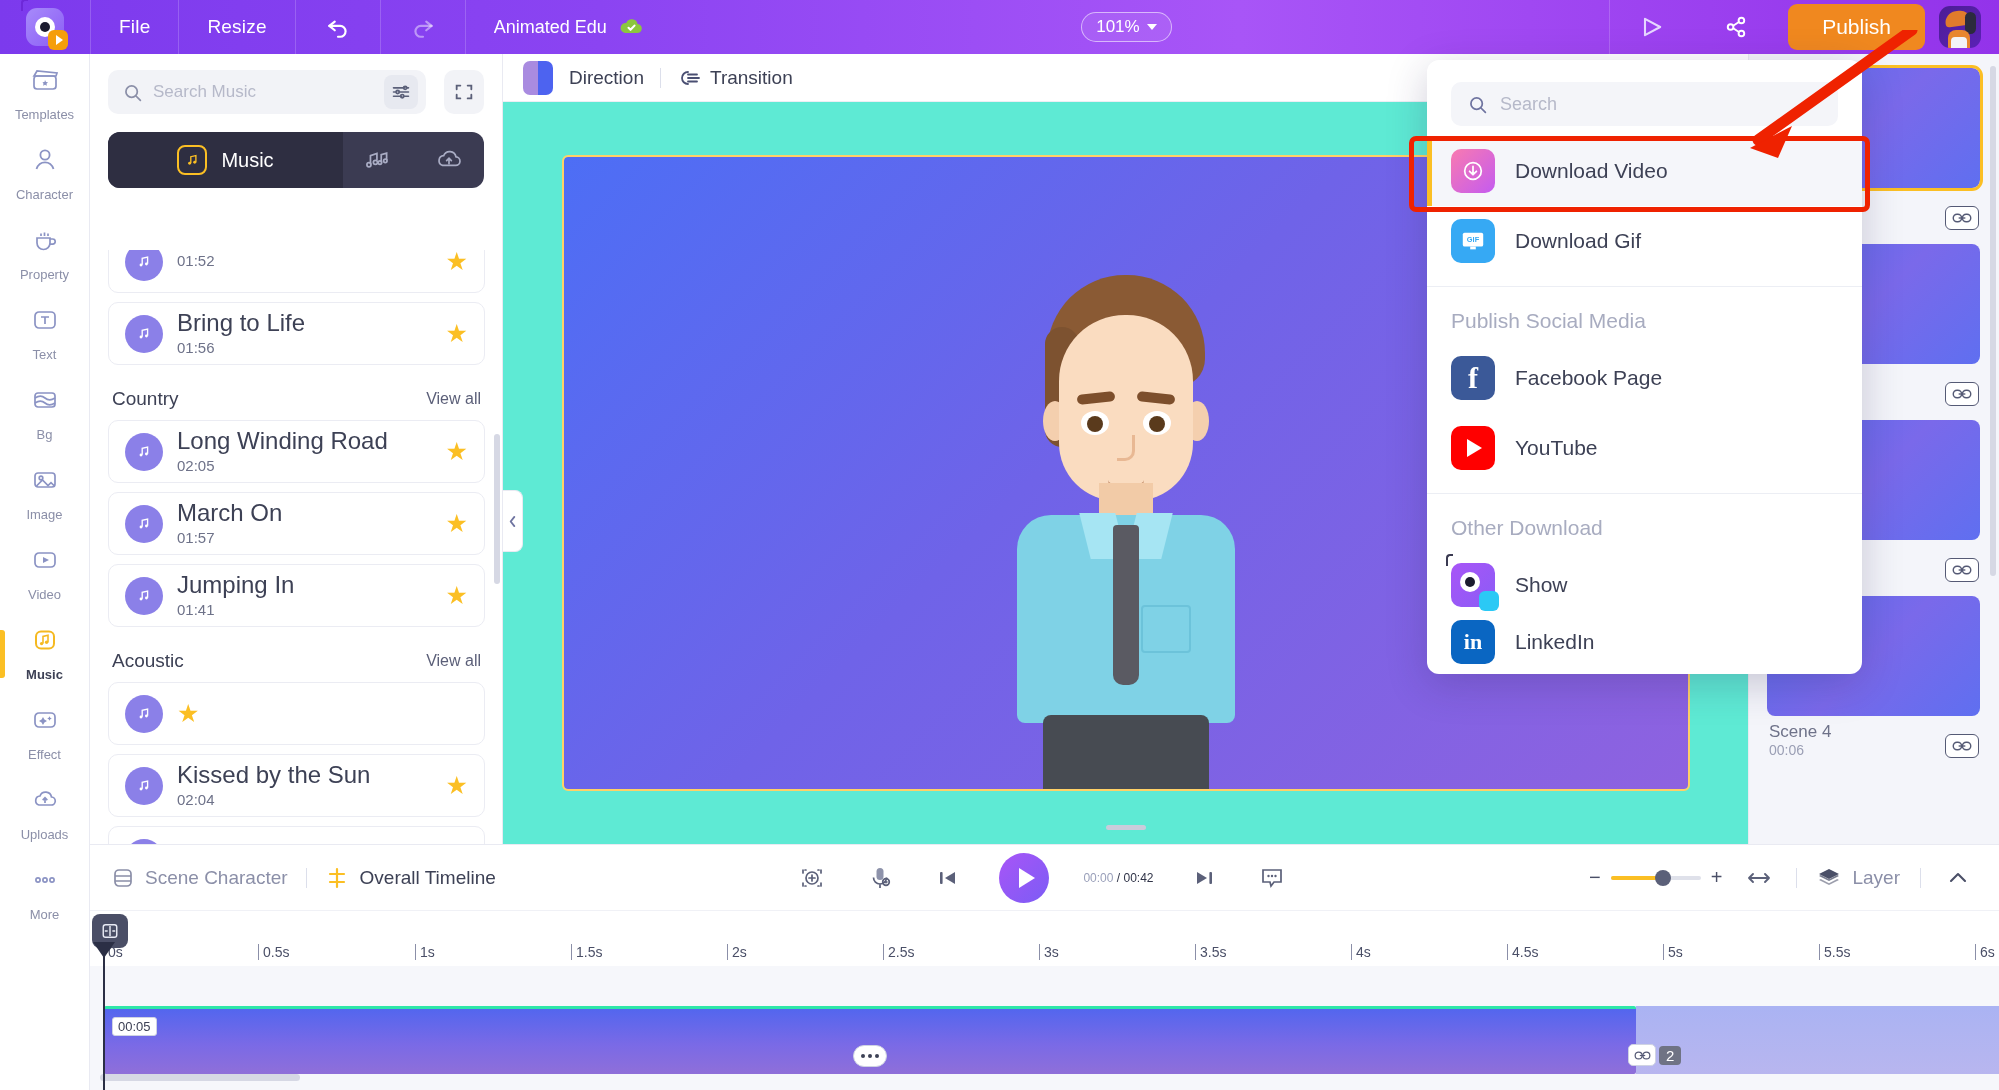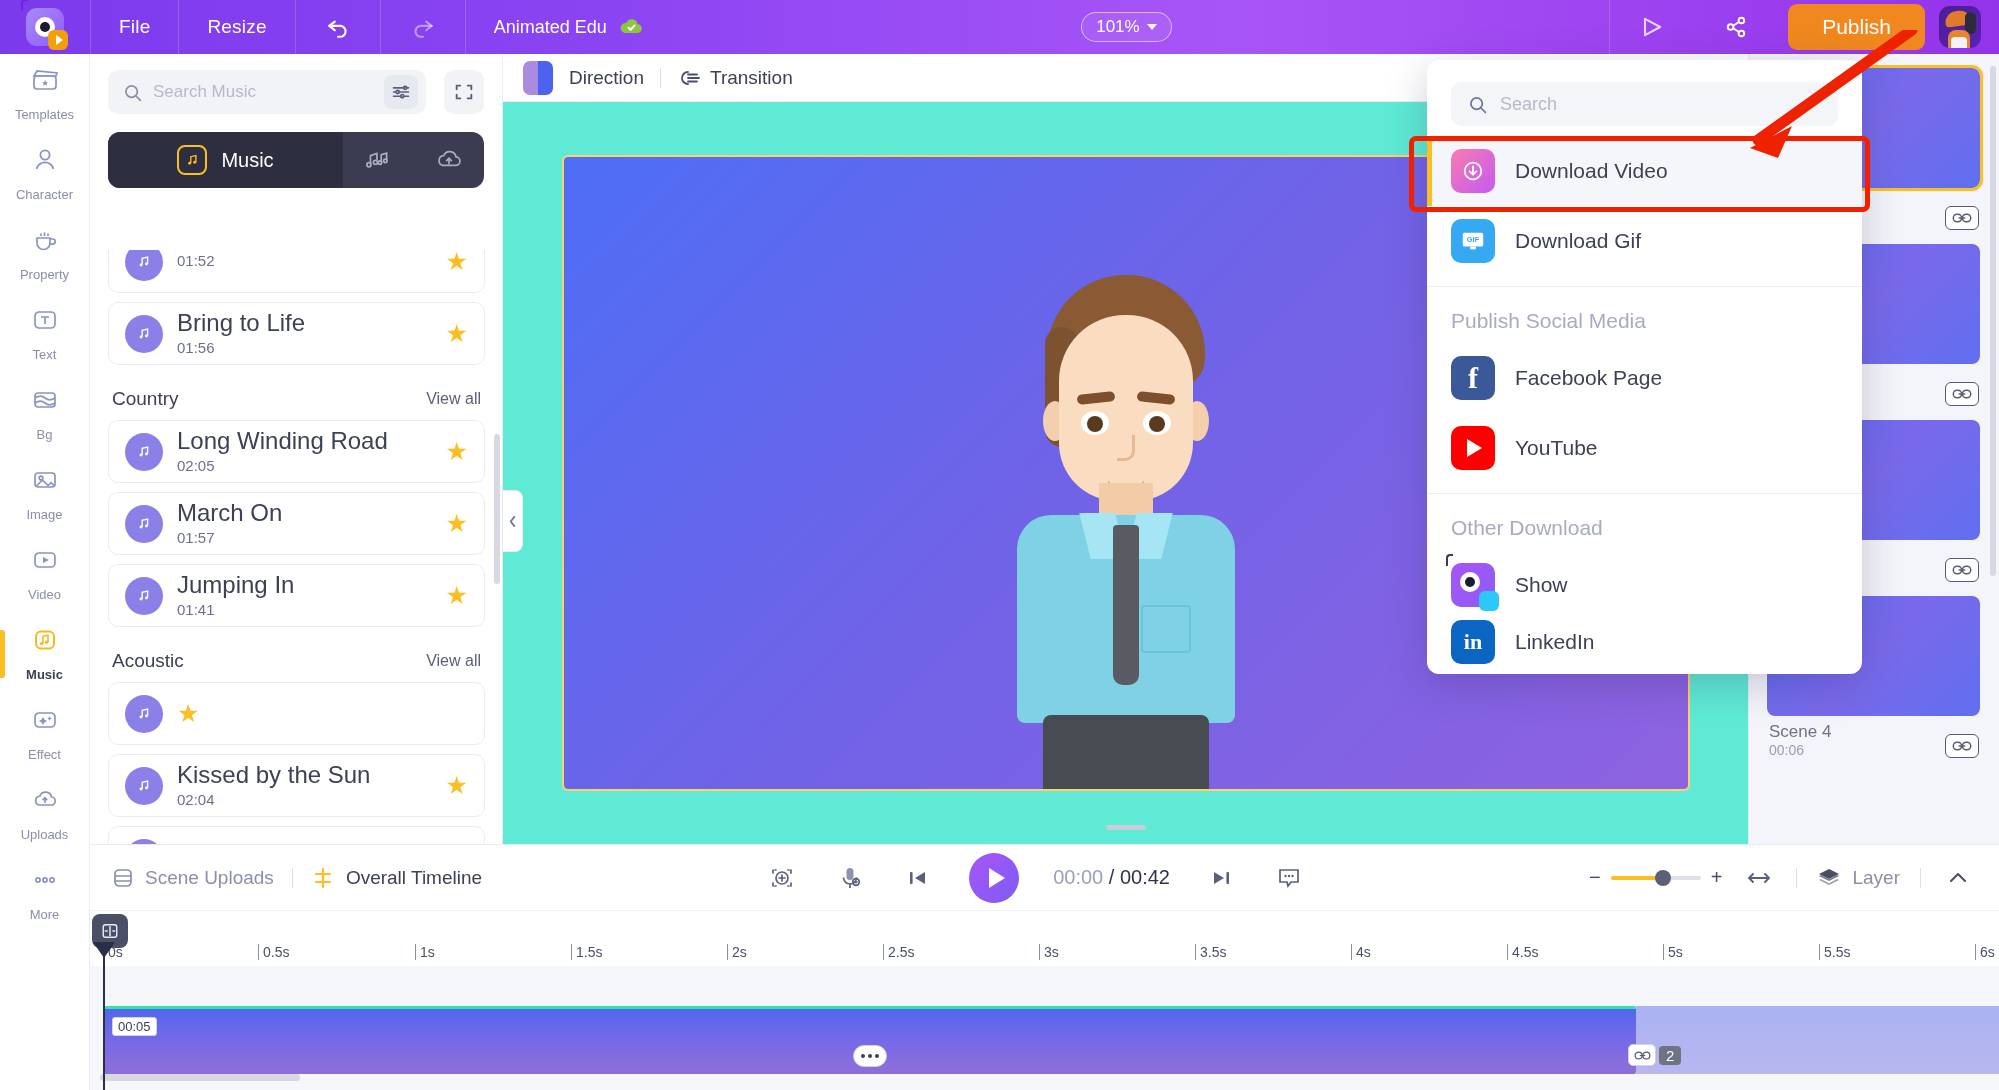--- a/index.html
+++ b/index.html
@@ -204,21 +204,21 @@
   .tl-item.off{ color:#8b8fa8; }
   .tl-item.on{ color:#3d4155; }
   .tl-center{ flex:1;display:flex;align-items:center;justify-content:center;gap:34px; }
   .ic-btn{ width:34px;height:34px;display:flex;align-items:center;justify-content:center;cursor:pointer;color:#5b6079; }
   .play-circle{
     width:50px;height:50px;border-radius:50%;
     background:linear-gradient(135deg,#a855f7,#7c5cf5);
     display:flex;align-items:center;justify-content:center;cursor:pointer;
   }
   .play-circle:after{content:"";border-left:16px solid #fff;border-top:10px solid transparent;border-bottom:10px solid transparent;margin-left:5px;}
-  .time-txt{ font-size:20px;color:#2f3347; }
+  .time-txt{ font-size:12px;color:#2f3347; }
   .time-txt .cur{ color:#9aa0ba; }
   .tl-right{ display:flex;align-items:center;gap:20px;padding-right:24px; }
   .zoom-slider{ display:flex;align-items:center;gap:10px; }
   .zs-track{ position:relative;width:90px;height:4px;border-radius:2px;background:#dfe1ea; }
   .zs-fill{ position:absolute;left:0;top:0;height:4px;width:50px;border-radius:2px;background:#fbbf24; }
   .zs-knob{ position:absolute;left:44px;top:-6px;width:16px;height:16px;border-radius:50%;background:#5b6079;cursor:pointer; }
   .zs-sign{ color:#4a4f67;font-size:20px;cursor:pointer; }
 
   .tl-ruler{
     position:absolute;left:90px;top:910px;width:1909px;height:56px;background:#fff;
@@ -781,21 +781,21 @@
     <div class="scenes-scroll"></div>
   </div>
 
   <div class="tl-bar">
     <div class="tl-left">
       <div class="tl-item off">
         <svg viewBox="0 0 22 24" width="22" height="24" fill="none" stroke="#8b8fa8" stroke-width="1.7">
           <rect x="3" y="4" width="16" height="16" rx="4"></rect>
             <path d="M3 10h16M3 15h16"></path>
         </svg>
-        <span>Scene Uploads</span>
+        <span>Scene Character</span>
       </div>
       <div class="vbar"></div>
       <div class="tl-item on">
         <svg viewBox="0 0 24 24" width="24" height="24" fill="none" stroke="#fbbf24" stroke-width="2.2" stroke-linecap="round">
           <path d="M12 3v18M5 8h14M5 16h14"></path>
         </svg>
         <span>Overall Timeline</span>
       </div>
     </div>
 

